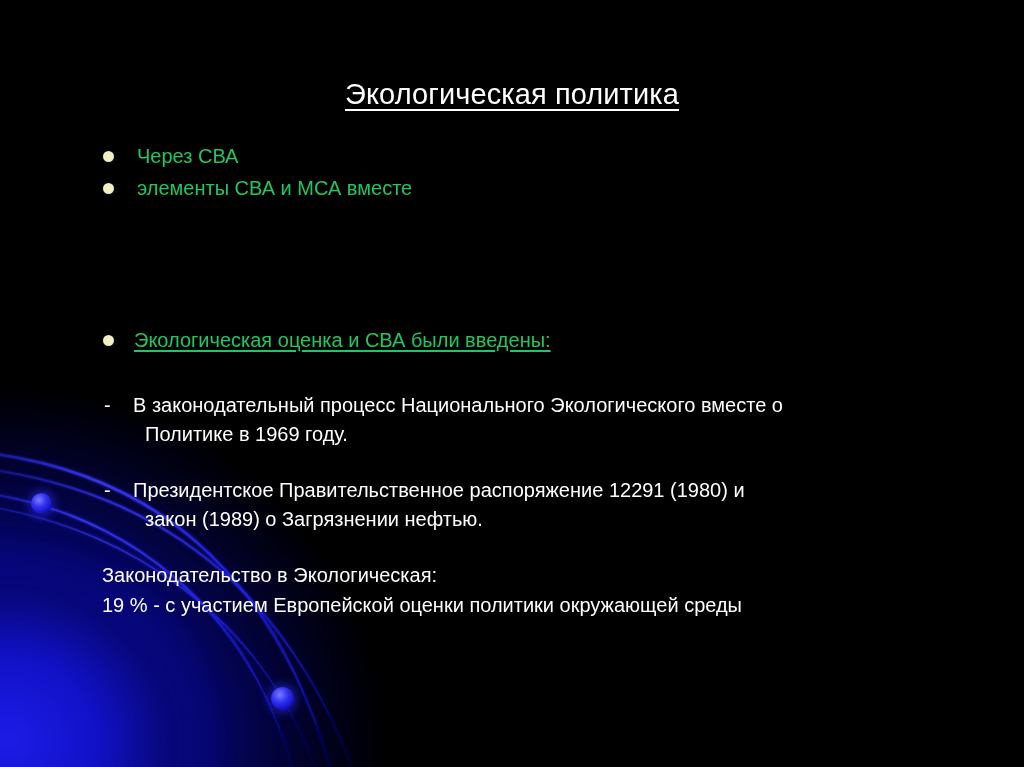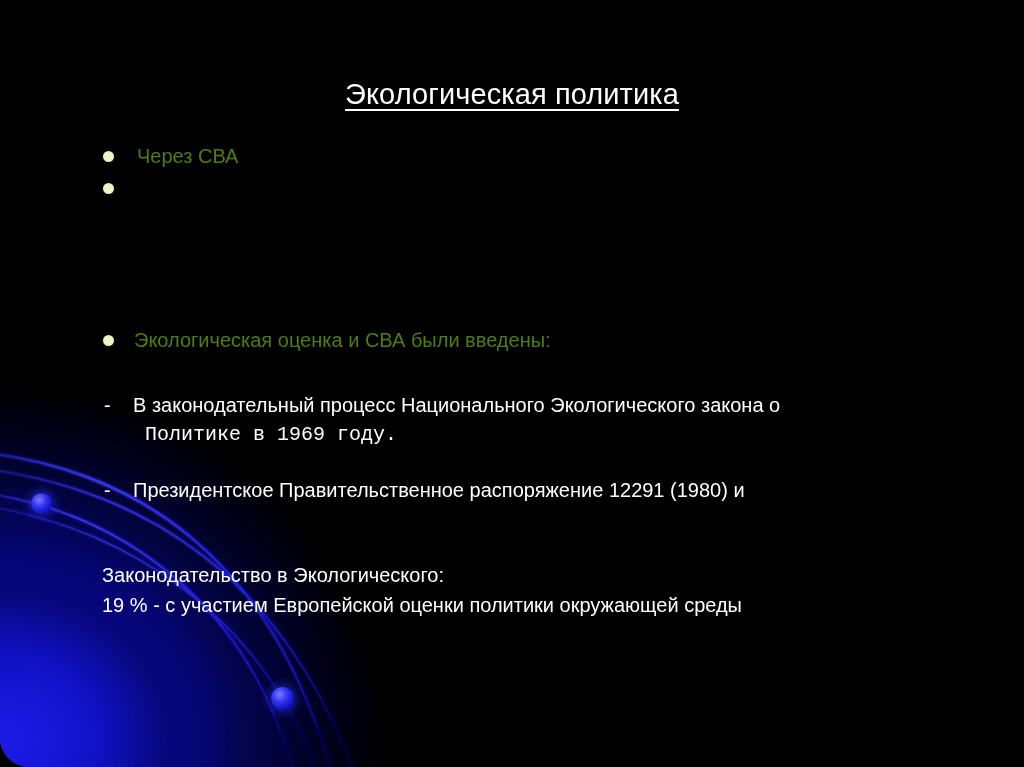--- a/index.html
+++ b/index.html
@@ -7,21 +7,20 @@
     padding: 0;
     background: #000000;
   }
   #slide {
     position: relative;
     width: 1024px;
     height: 767px;
     background: #000000;
     overflow: hidden;
     font-family: "Liberation Sans", "DejaVu Sans", sans-serif;
-    border-radius: 29px;
   }
 
   
   .bg-layer {
     position: absolute;
     inset: 0;
     pointer-events: none;
   }
   .corner-glow {
     position: absolute;
@@ -100,33 +99,34 @@
     height: 11px;
     border-radius: 50%;
     background: #f2efc2;
     margin-top: 8px;
     margin-left: 3px;
   }
   .bullet-text {
     margin-left: 23px;
     font-size: 20px;
     line-height: 26px;
-    color: #4d7c0f;
+    color: #22c55e;
     white-space: nowrap;
   }
 
   .section-head {
     position: absolute;
     left: 100px;
     top: 327px;
     display: flex;
     align-items: flex-start;
   }
   .section-head .bullet-dot { margin-top: 8px; }
   .section-head .bullet-text {
+    text-decoration: underline;
     text-underline-offset: 3px;
     margin-left: 20px;
   }
 
   .para {
     position: absolute;
     font-size: 20px;
     line-height: 29px;
     color: #ffffff;
   }
@@ -136,21 +136,20 @@
     top: 0;
   }
   .para .ptext {
     display: block;
     margin-left: 29px;
     text-indent: 0;
   }
   .para .ptext .cont {
     display: block;
     margin-left: 12px;
-    font-family: Liberation Mono, monospace;
   }
   .para-1 { left: 104px; top: 391px; width: 880px; }
   .para-2 { left: 104px; top: 476px; width: 880px; }
 
   .closing {
     position: absolute;
     left: 102px;
     top: 560px;
     font-size: 20px;
     line-height: 30px;
@@ -208,40 +207,44 @@
   <div class="bullet-list">
 
     <div class="bullet-row">
       <span class="bullet-dot"></span>
       <span class="bullet-text">Через СВА</span>
     </div>
 
 
     <div class="bullet-row">
       <span class="bullet-dot"></span>
+      <span class="bullet-text">элементы СВА и МСА вместе</span>
     </div>
 
   </div>
 
   <div class="section-head">
     <span class="bullet-dot"></span>
     <span class="bullet-text">Экологическая оценка и СВА были введены:</span>
   </div>
 
   <div class="para para-1">
     <span class="dash">-</span>
-    <span class="ptext">В законодательный процесс Национального Экологического закона о</span>
+    <span class="ptext">В законодательный процесс Национального Экологического вместе о</span>
     <span class="ptext">
         <span class="cont">Политике в 1969 году.</span>
       </span>
   </div>
 
   <div class="para para-2">
     <span class="dash">-</span>
     <span class="ptext">Президентское Правительственное распоряжение 12291 (1980) и</span>
+    <span class="ptext">
+        <span class="cont">закон (1989) о Загрязнении нефтью.</span>
+      </span>
   </div>
 
   <div class="closing">
-    <div>Законодательство в Экологического:</div>
+    <div>Законодательство в Экологическая:</div>
     <div>19 % - с участием Европейской оценки политики окружающей среды</div>
   </div>
 
 </div>
 
 </body></html>

